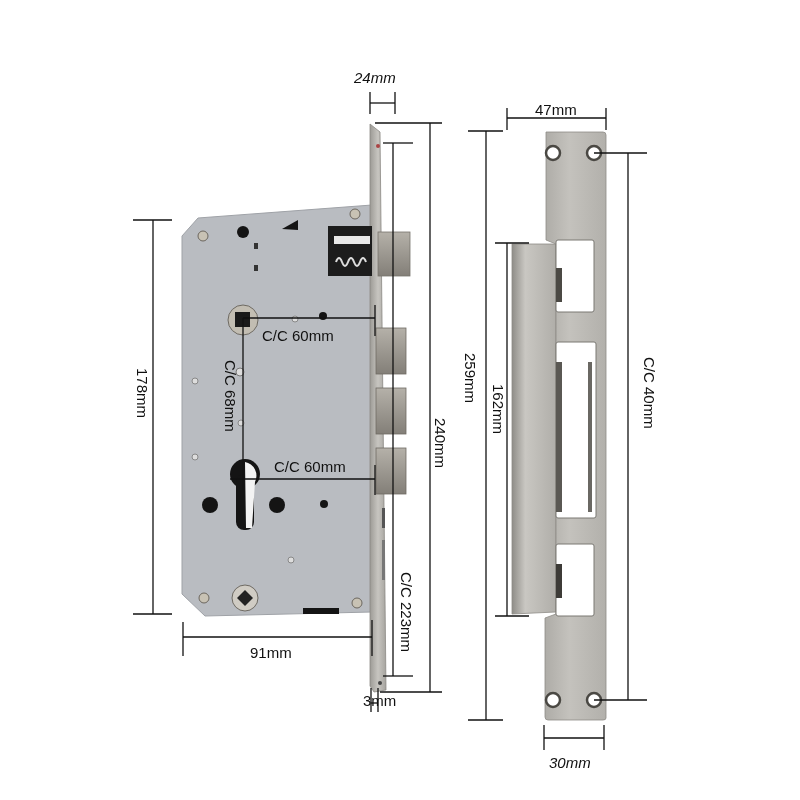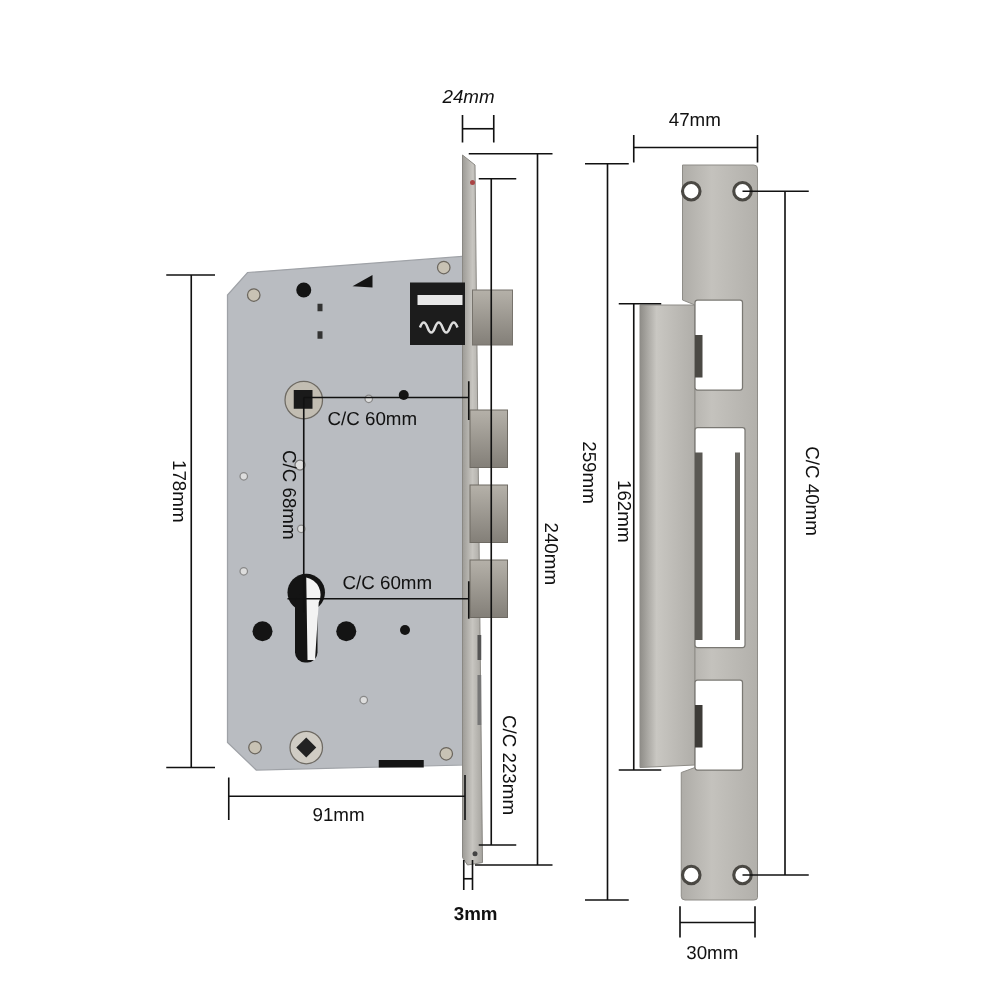--- a/index.html
+++ b/index.html
@@ -170,19 +170,19 @@
 </svg>
 
 <span class="label" style="left:354px;top:70px;font-style:italic;">24mm</span>
 <span class="label vert" style="left:150px;top:368px;transform:rotate(90deg);">178mm</span>
 <span class="label vert" style="left:448px;top:418px;">240mm</span>
 <span class="label" style="left:262px;top:328px;">C/C 60mm</span>
 <span class="label vert" style="left:238px;top:360px;">C/C 68mm</span>
 <span class="label" style="left:274px;top:459px;">C/C 60mm</span>
 <span class="label vert" style="left:414px;top:572px;">C/C 223mm</span>
 <span class="label" style="left:250px;top:645px;">91mm</span>
-<span class="label" style="left:363px;top:724px;font-weight:bold;">3mm</span>
+<span class="label" style="left:363px;top:693px;">3mm</span>
 
-<span class="label" style="left:535px;top:89px;">47mm</span>
+<span class="label" style="left:535px;top:102px;">47mm</span>
 <span class="label vert" style="left:478px;top:353px;">259mm</span>
 <span class="label vert" style="left:506px;top:384px;">162mm</span>
 <span class="label vert" style="left:657px;top:357px;">C/C 40mm</span>
-<span class="label" style="left:549px;top:755px;">30mm</span>
+<span class="label" style="left:549px;top:755px;font-style:italic;">30mm</span>
 
 </body></html>

